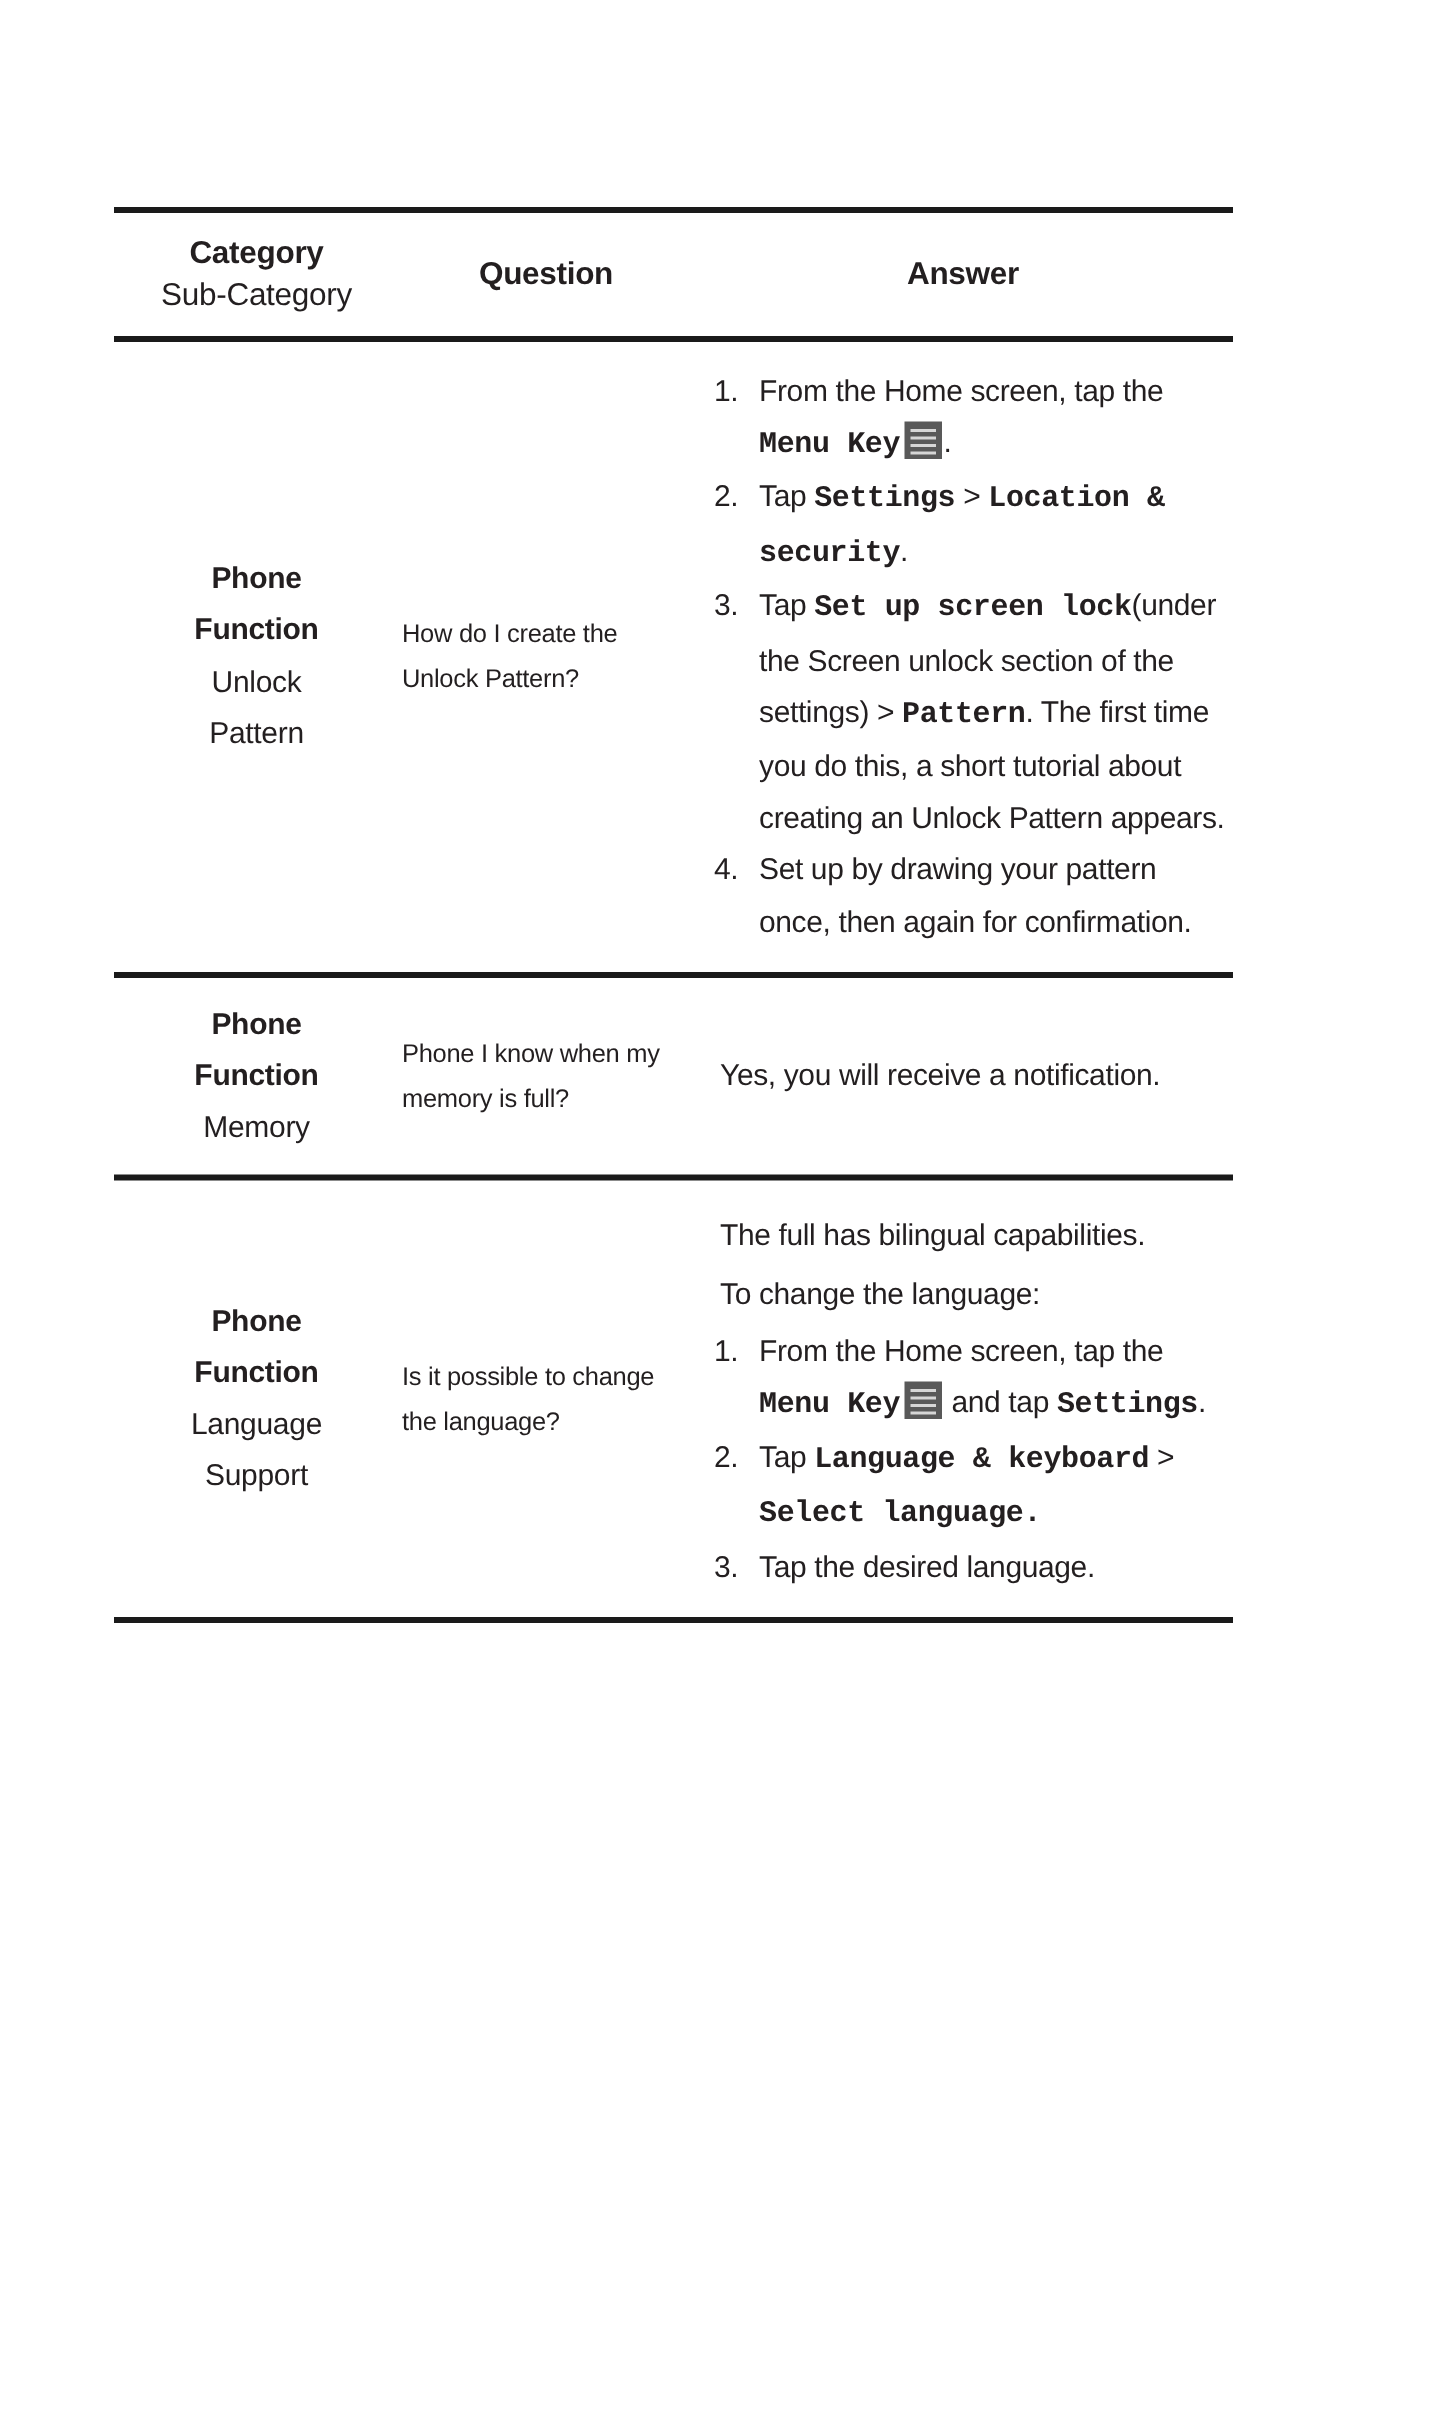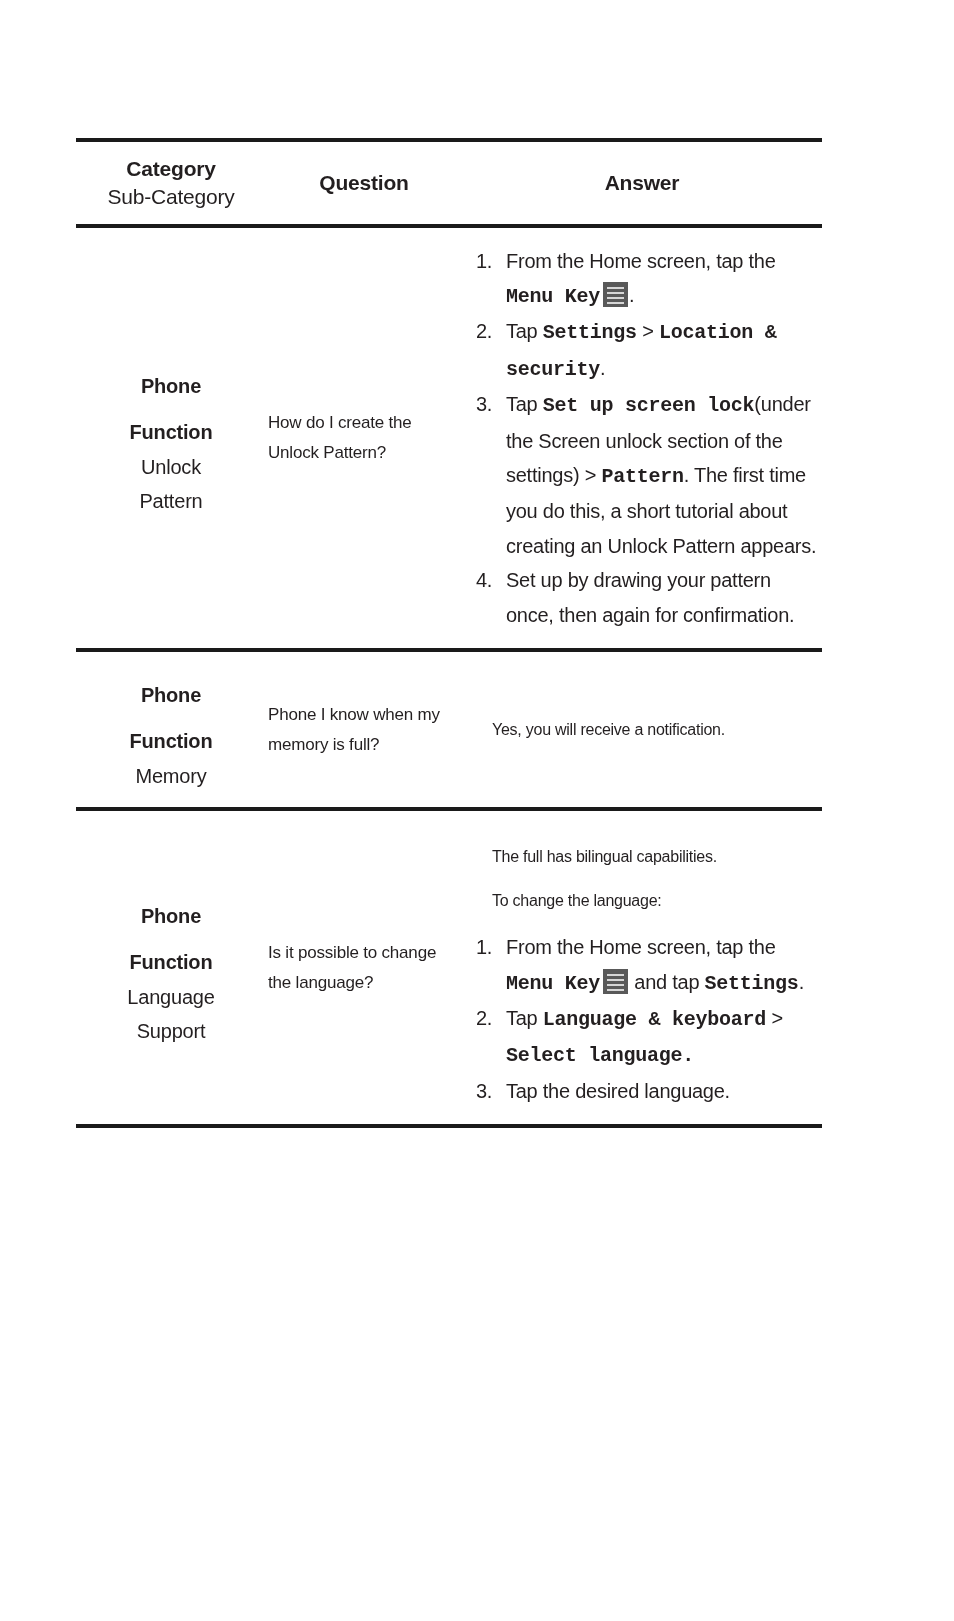--- a/index.html
+++ b/index.html
@@ -79,21 +79,20 @@
   
   .cat-cell {
     text-align: center;
     padding: 14px 8px 14px 8px;
   }
   .cat-main {
     font-size: 20px;
     font-weight: bold;
     line-height: 1.72;
     letter-spacing: -0.2px;
-    margin-top: 12px;
   }
   .cat-sub {
     font-size: 20px;
     font-weight: normal;
     line-height: 1.72;
     letter-spacing: -0.2px;
   }
 
   
   .que-cell {
@@ -106,24 +105,24 @@
     letter-spacing: -0.2px;
   }
 
   
   .ans-cell {
     text-align: left;
     padding: 16px 4px 16px 14px;
     vertical-align: middle;
   }
   .ans-para {
-    font-size: 16px;
+    font-size: 20px;
     line-height: 1.72;
     letter-spacing: -0.25px;
-    margin: 16px;
+    margin: 4px;
   }
   ol.steps {
     margin: 0;
     padding: 0;
     list-style: none;
   }
   ol.steps li {
     position: relative;
     padding-left: 30px;
     font-size: 20px;

